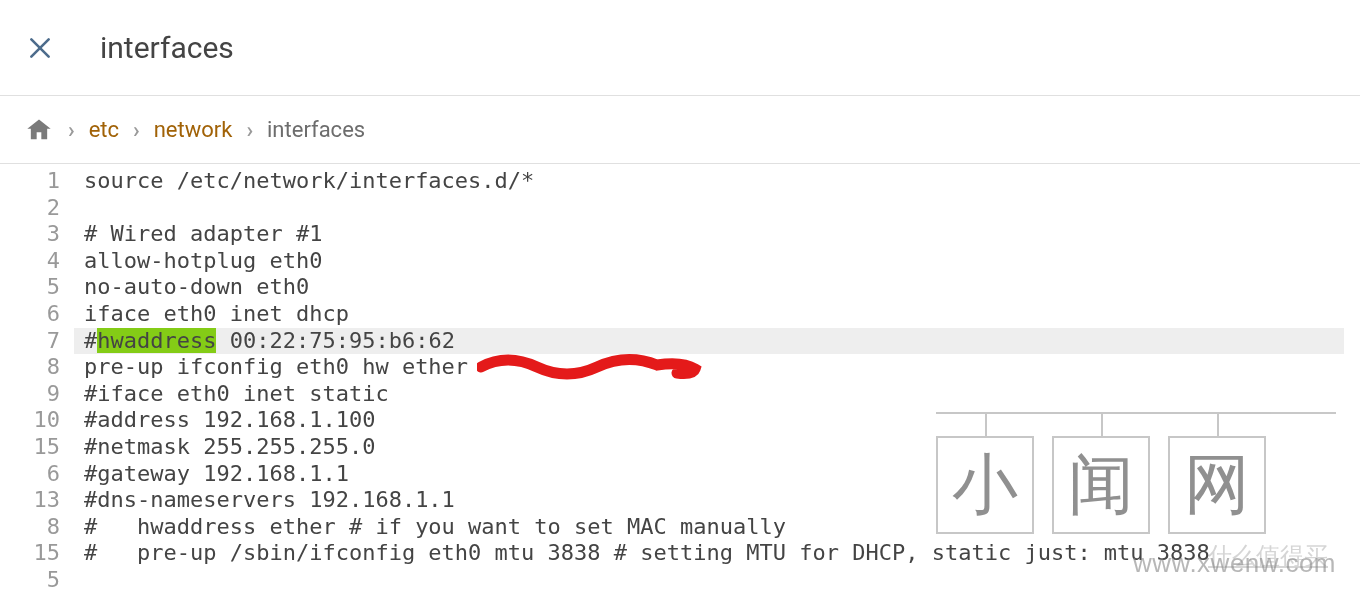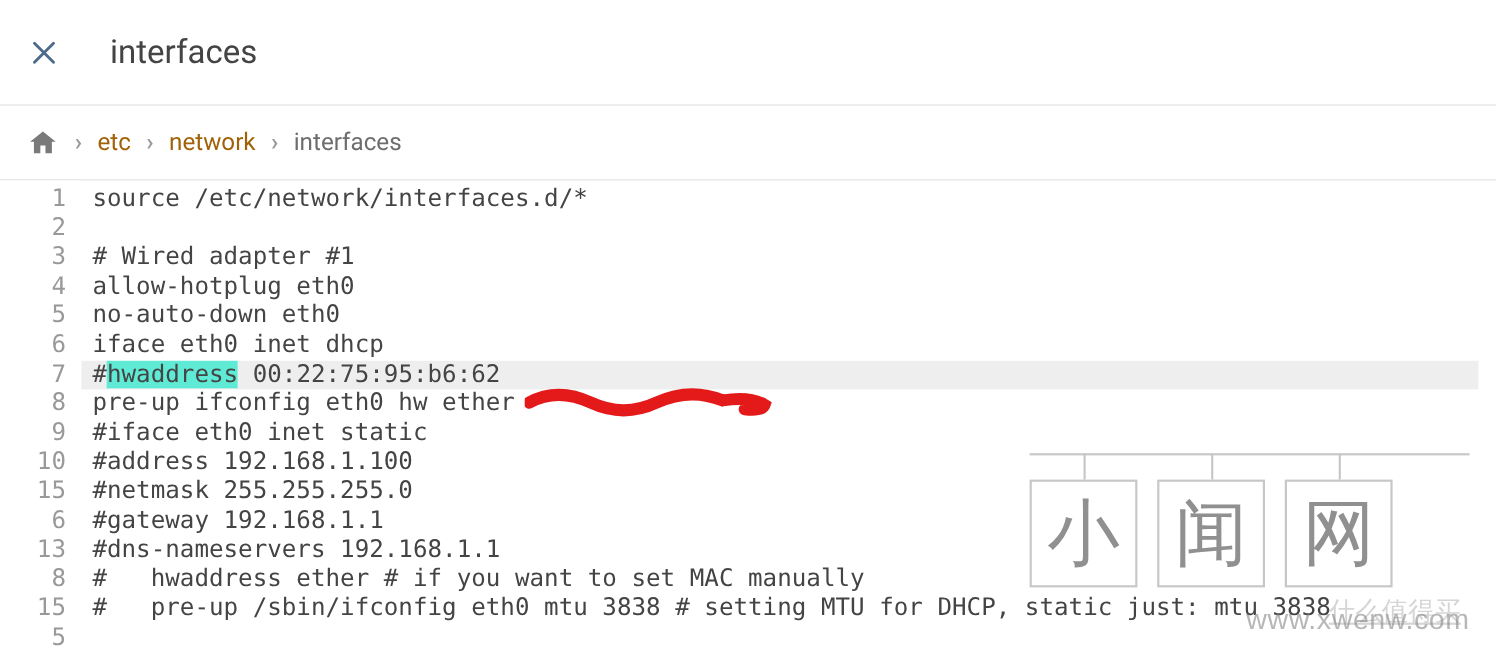--- a/index.html
+++ b/index.html
@@ -78,21 +78,21 @@
     color: #444;
     white-space: pre;
     position: relative;
   }
   .code-line {
     height: 26.6px;
     position: relative;
   }
   .code-line.active { background: #eeeeee; margin-left: -10px; padding-left: 10px; }
   .sel {
-    background: #5eead4;
+    background: #84cc16;
   }
   .redact {
     display: inline-block;
     vertical-align: middle;
     position: relative;
     width: 215px;
     height: 22px;
   }
   .redact svg { position: absolute; top: -6px; left: -4px; }
 

